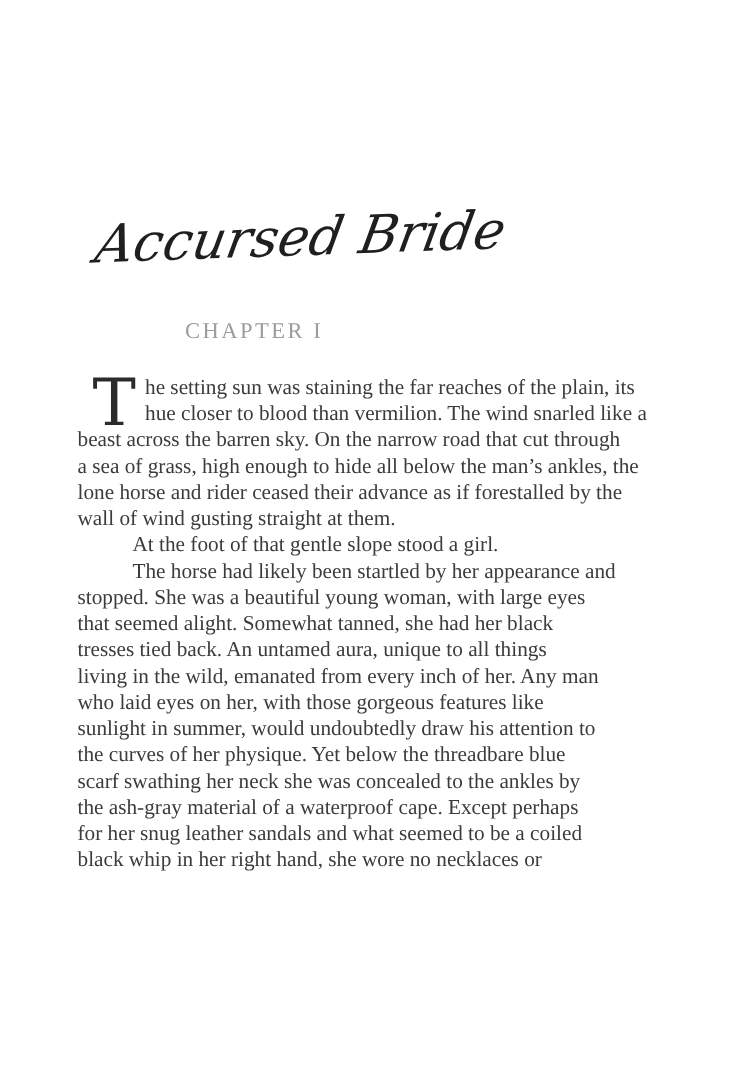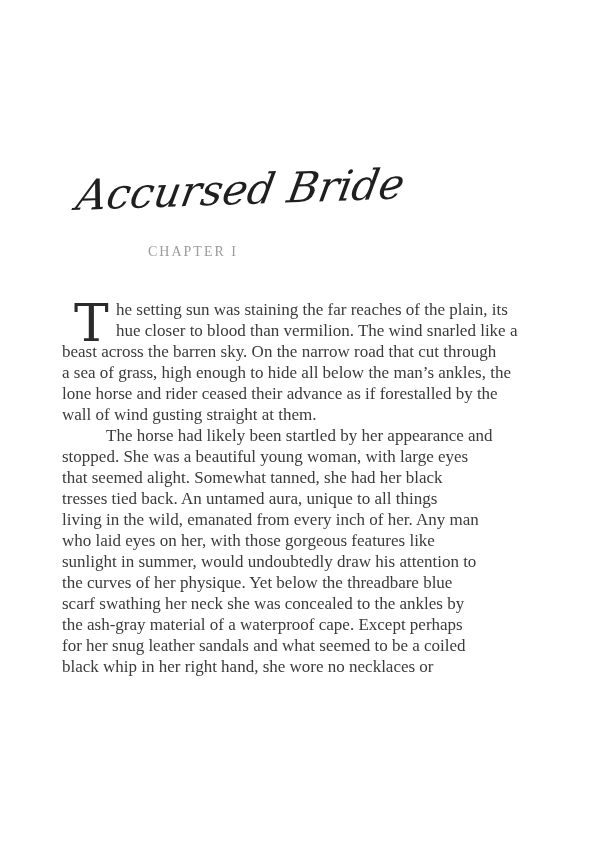--- a/index.html
+++ b/index.html
@@ -25,23 +25,23 @@
     line-height: 56px;
     color: #1f1f1f;
     letter-spacing: 0px;
     transform: rotate(-2deg) skewX(-12deg);
     transform-origin: left bottom;
     white-space: nowrap;
   }
   .chapter-heading {
     position: absolute;
     left: 148px;
-    top: 243px;
+    top: 255px;
     font-family: "Liberation Serif", serif;
-    font-size: 14px;
+    font-size: 18px;
     line-height: 18px;
     letter-spacing: 2px;
     color: #9c9c9c;
     white-space: nowrap;
   }
   .body-text {
     position: absolute;
     left: 62px;
     top: 299px;
     width: 502px;
@@ -82,20 +82,21 @@
 
   <div class="chapter-heading">CHAPTER I</div>
 
   <div class="body-text">
       <p class="para first"><span class="dropcap-float"></span><span class="dropcap">T</span><span>he setting sun was staining the far reaches of the plain, its
 hue closer to blood than vermilion. The wind snarled like a
 beast across the barren sky. On the narrow road that cut through
 a sea of grass, high enough to hide all below the man’s ankles, the
 lone horse and rider ceased their advance as if forestalled by the
 wall of wind gusting straight at them.</span></p>
+      <p class="para indent"><span>At the foot of that gentle slope stood a girl.</span></p>
       <p class="para indent"><span>The horse had likely been startled by her appearance and
 stopped. She was a beautiful young woman, with large eyes
 that seemed alight. Somewhat tanned, she had her black
 tresses tied back. An untamed aura, unique to all things
 living in the wild, emanated from every inch of her. Any man
 who laid eyes on her, with those gorgeous features like
 sunlight in summer, would undoubtedly draw his attention to
 the curves of her physique. Yet below the threadbare blue
 scarf swathing her neck she was concealed to the ankles by
 the ash-gray material of a waterproof cape. Except perhaps

